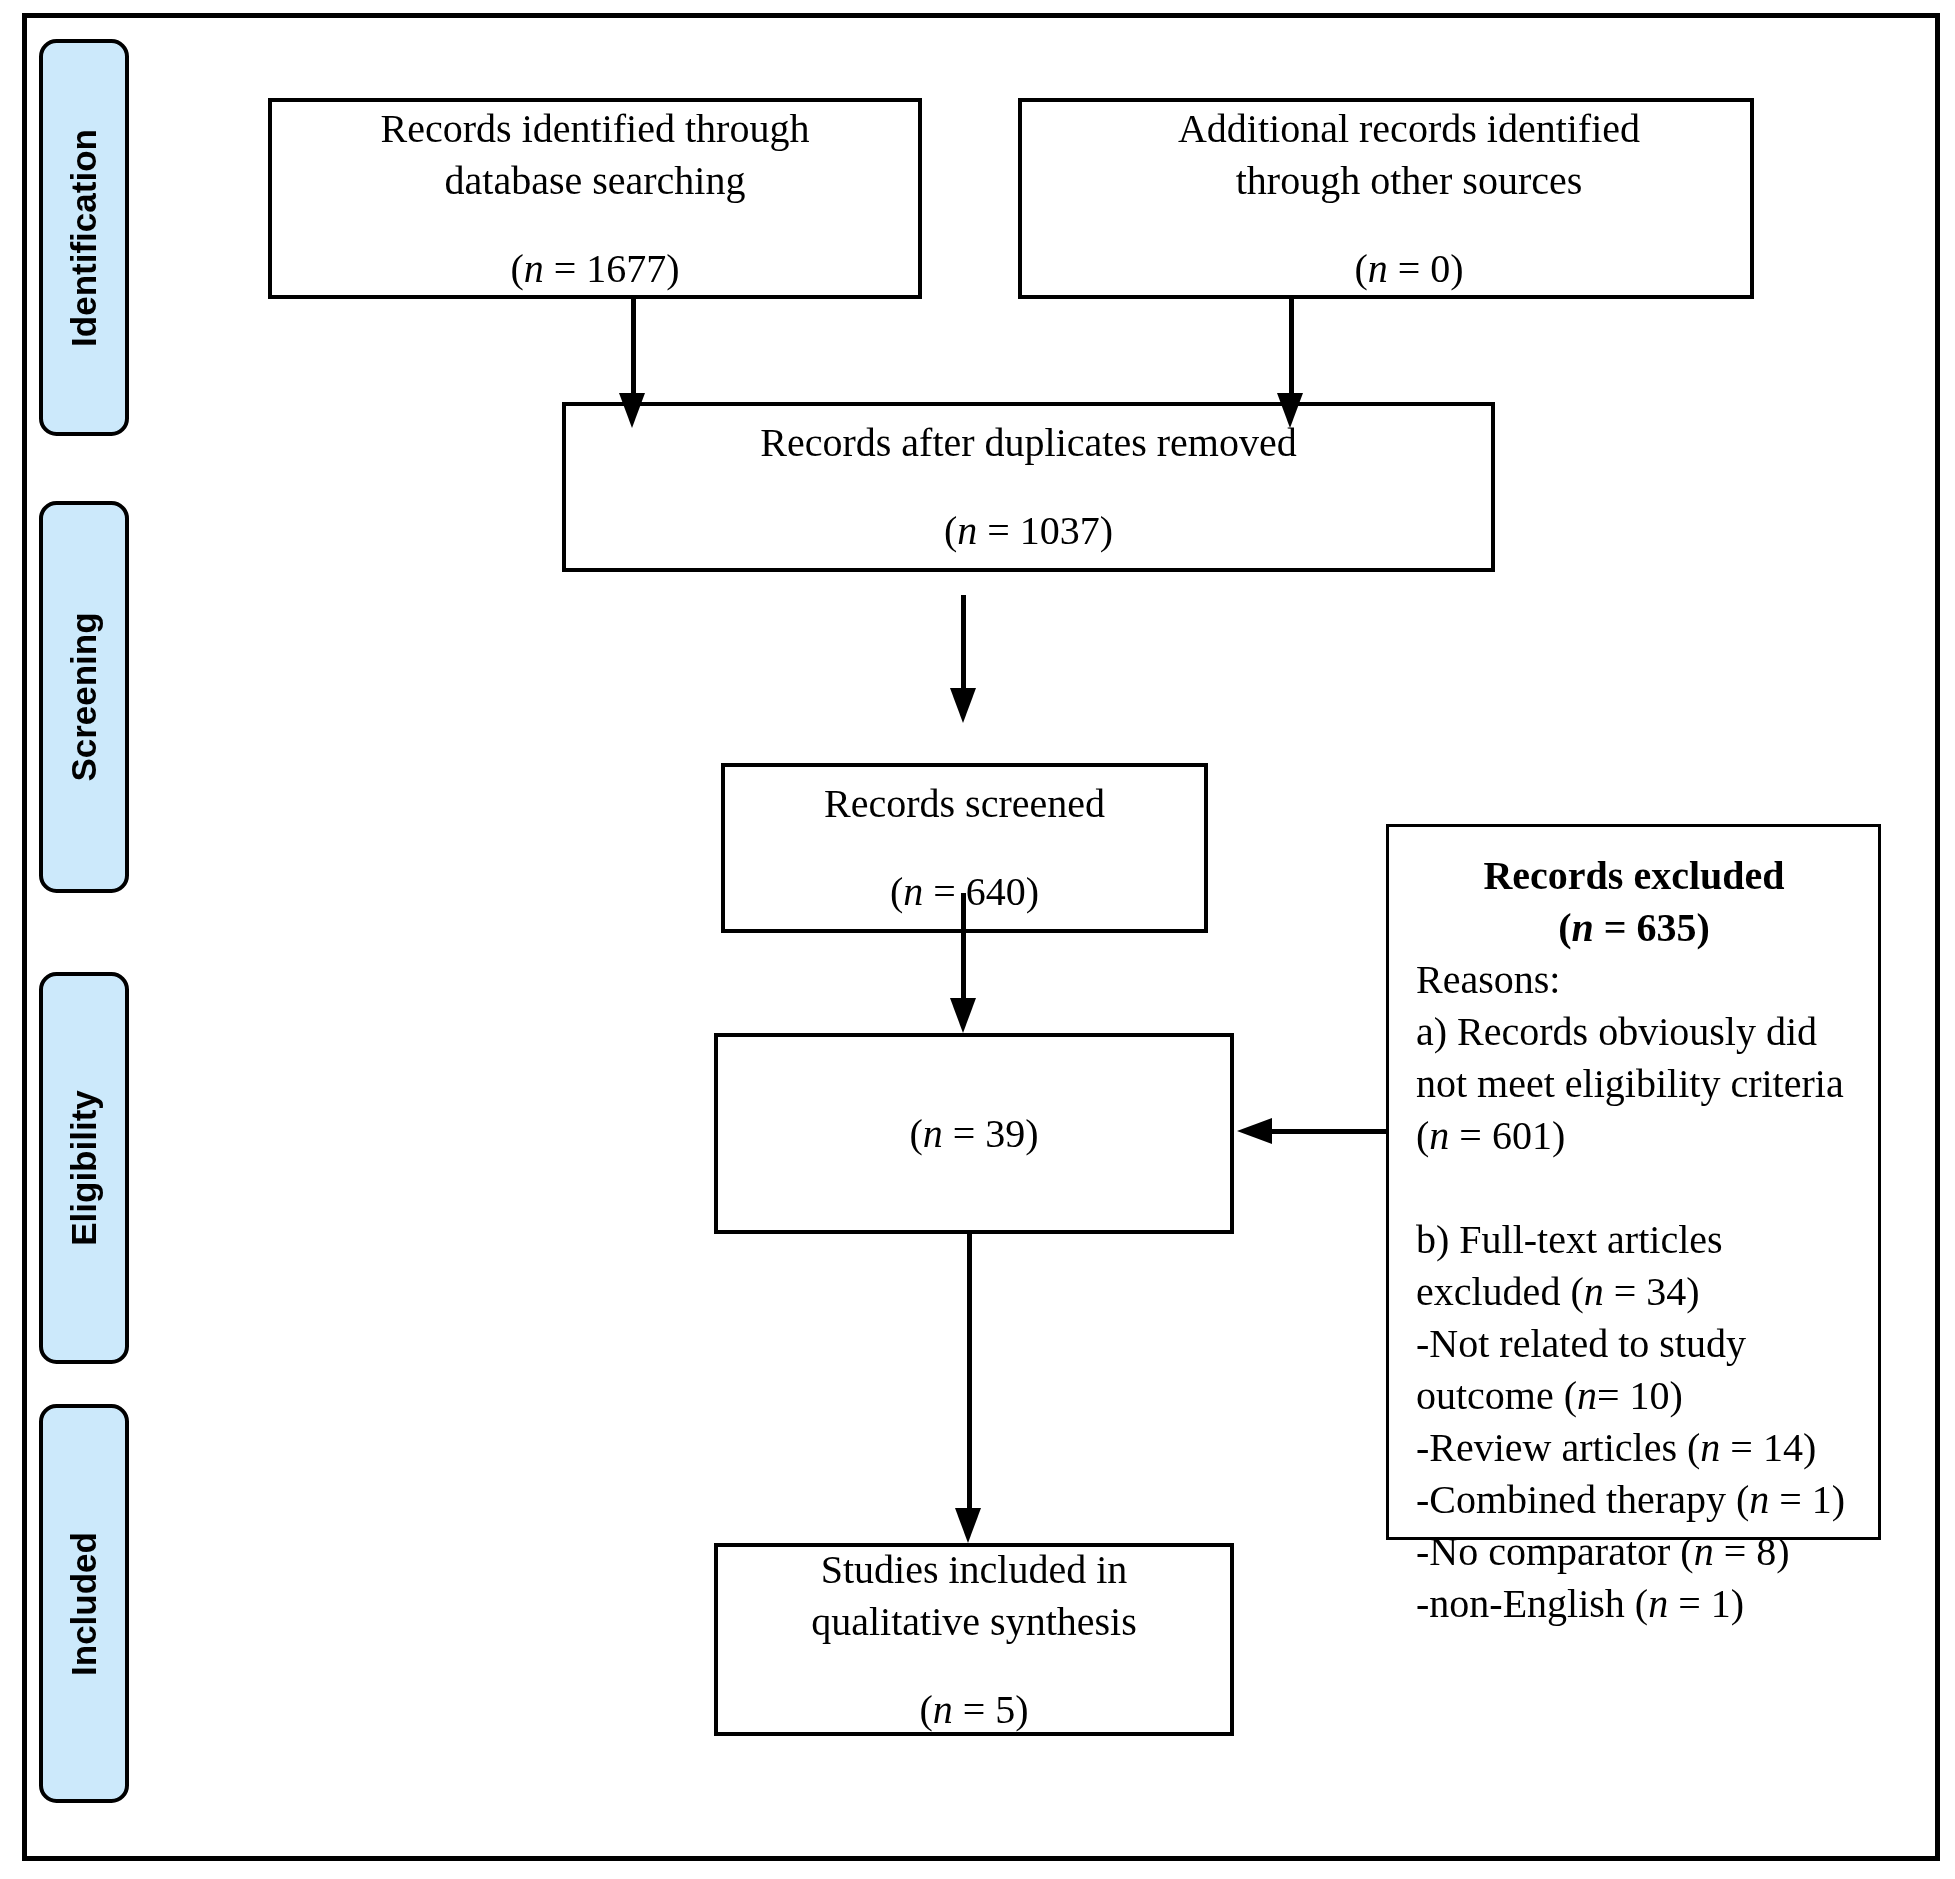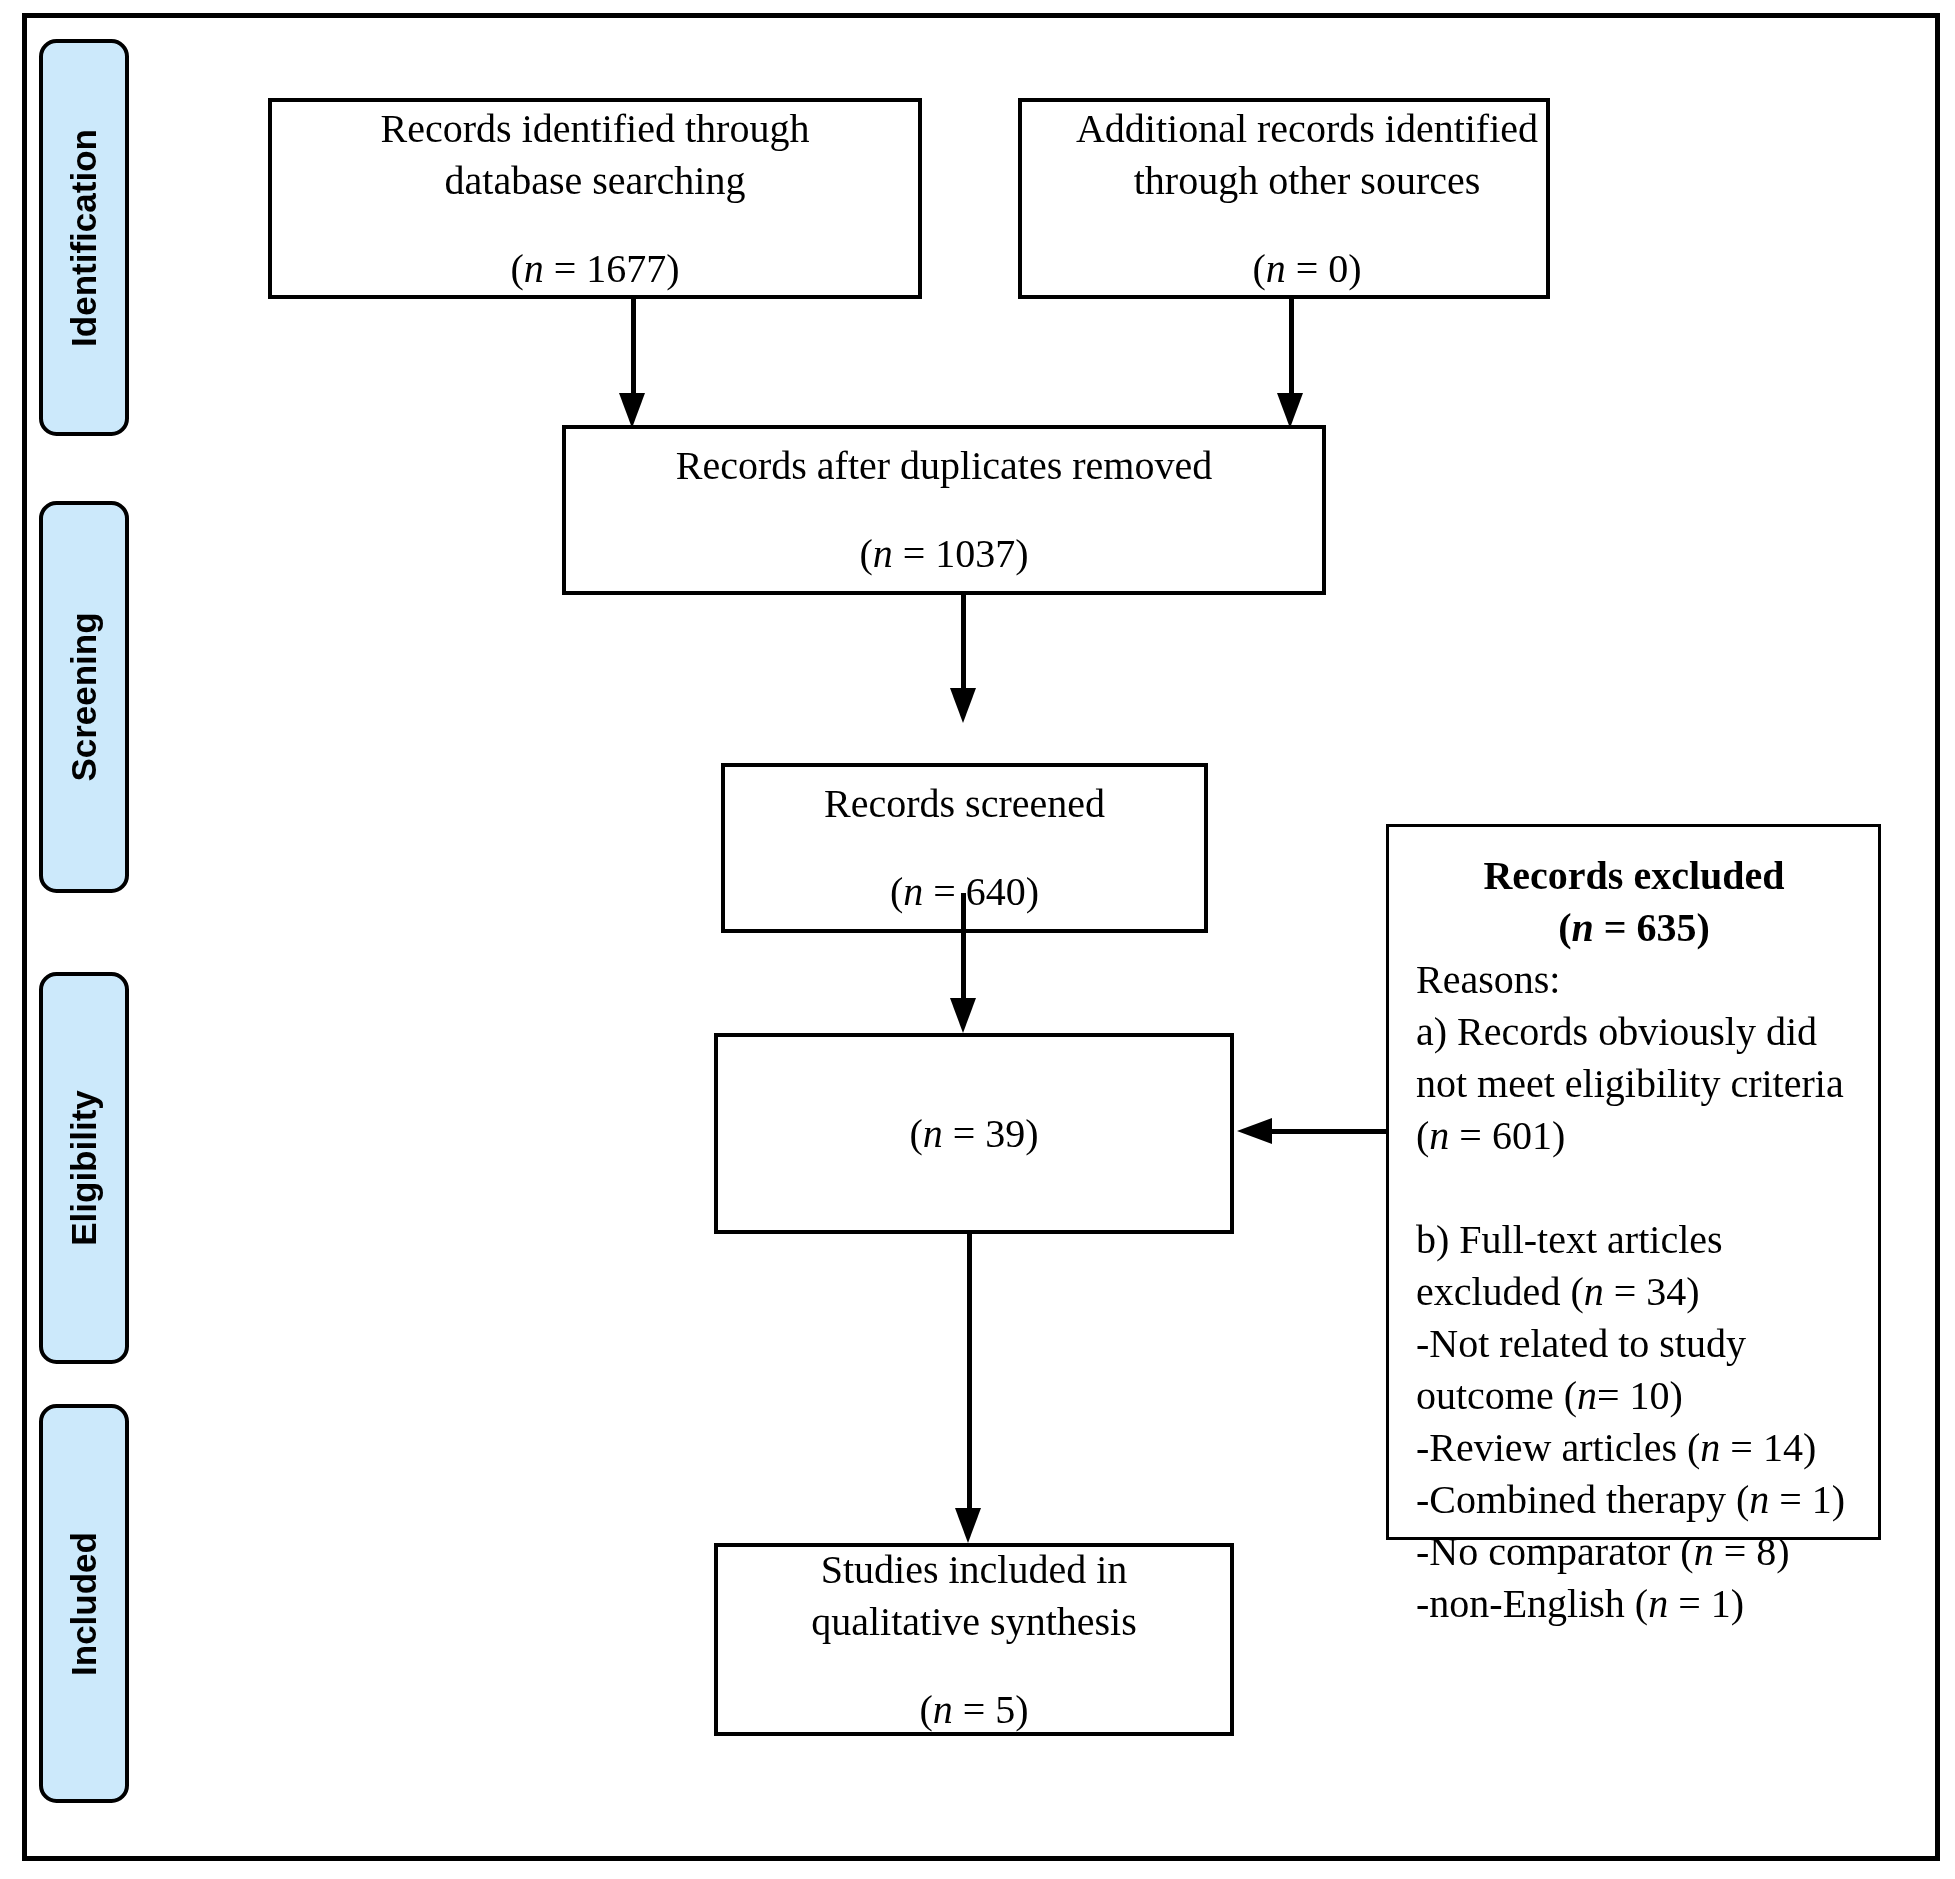--- a/index.html
+++ b/index.html
@@ -68,26 +68,26 @@
 </div>
 <div class="abs stage" style="top: 1404px; height: 399px; background: rgb(204, 233, 251); border-color: rgb(0, 0, 0);">
   <span class="stage-text">Included</span>
 </div>
 
 <div class="abs fbox" style="left:268px;top:98px;width:654px;height:201px;">
   <span class="t w1060">Records identified through database searching</span>
   <span class="c">(<i>n</i> = 1677)</span>
 </div>
 
-<div class="abs fbox" style="left:1018px;top:98px;width:532px;height:201px;padding-left:46px;">
+<div class="abs fbox" style="left:1018px;top:98px;width:736px;height:201px;padding-left:46px;">
   <span class="t w1060">Additional records identified through other sources</span>
   <span class="c">(<i>n</i> = 0)</span>
 </div>
 
-<div class="abs fbox" style="left:562px;top:425px;width:764px;height:170px;">
+<div class="abs fbox" style="left:562px;top:402px;width:933px;height:170px;">
   <span class="t w1450">Records after duplicates removed</span>
   <span class="c">(<i>n</i> = 1037)</span>
 </div>
 
 <div class="abs fbox" style="left:721px;top:723px;width:487px;height:170px;margin-top:40px;">
   <span class="t w900">Records screened</span>
   <span class="c">(<i>n</i> = 640)</span>
 </div>
 
 <div class="abs fbox" style="left:714px;top:1033px;width:520px;height:201px;">

